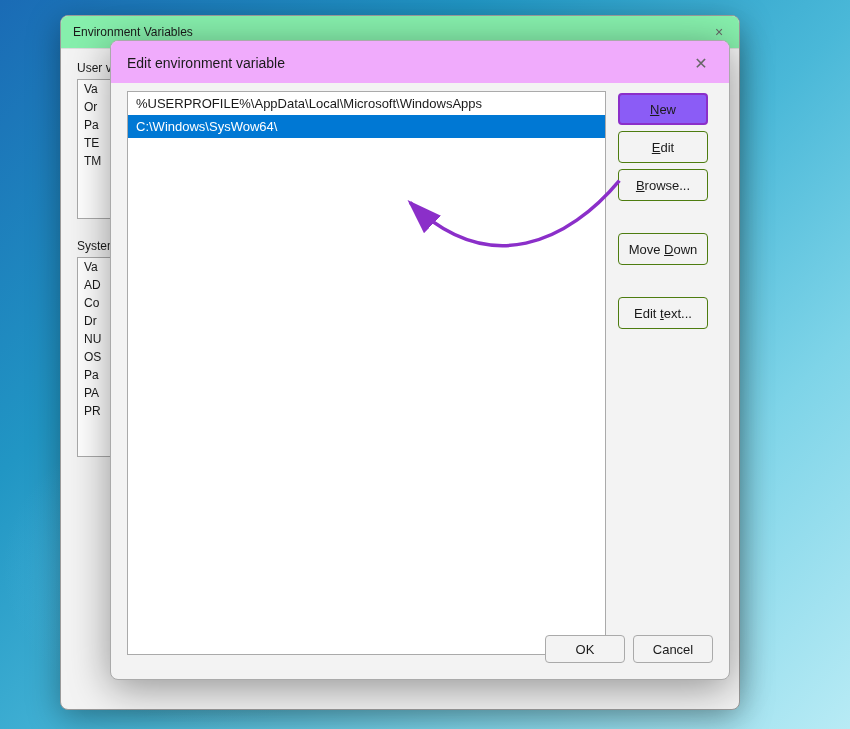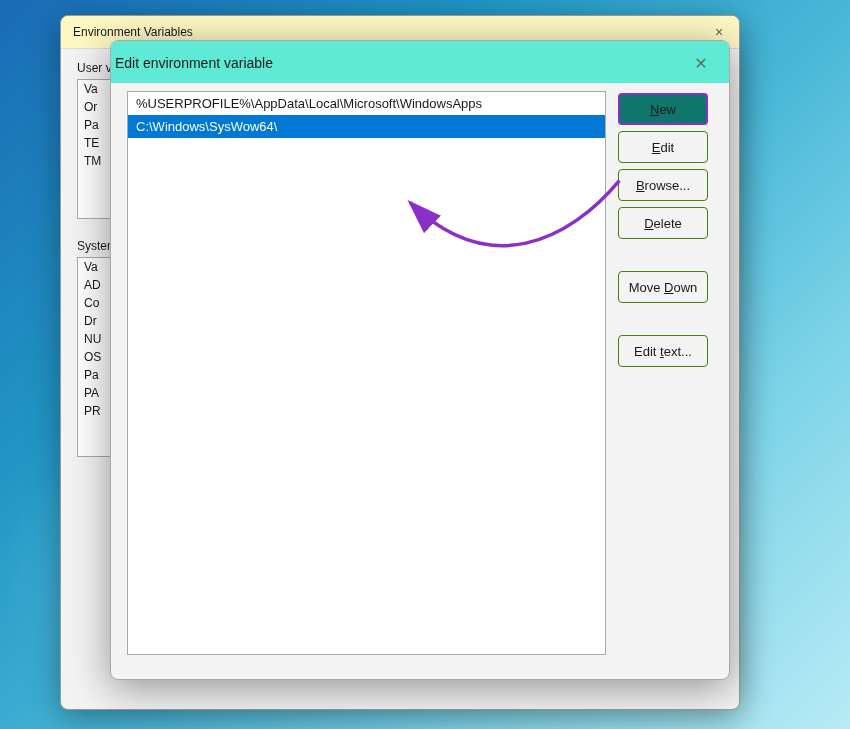--- a/index.html
+++ b/index.html
@@ -26,21 +26,21 @@
       border-radius: 8px;
       box-shadow: 0 8px 32px rgba(0,0,0,0.35);
       overflow: hidden;
     }
 
     .env-dialog-titlebar {
       display: flex;
       align-items: center;
       justify-content: space-between;
       padding: 8px 12px;
-      background: #fef9c3;
+      background: #86efac;
       border-bottom: 1px solid #ddd;
     }
 
     .env-dialog-title {
       font-size: 12px;
       color: #1a1a1a;
     }
 
     .env-dialog-close {
       width: 16px;
@@ -104,22 +104,22 @@
       border: 1px solid #aaa;
       border-radius: 8px;
       box-shadow: 0 8px 40px rgba(0,0,0,0.4);
       overflow: hidden;
     }
 
     .edit-dialog-titlebar {
       display: flex;
       align-items: center;
       justify-content: space-between;
-      padding: 10px 16px 8px 4px;
-      background: #5eead4;
+      padding: 10px 16px 8px 16px;
+      background: #f0abfc;
     }
 
     .edit-dialog-title {
       font-size: 14px;
       font-weight: 500;
       color: #1a1a1a;
     }
 
     .dialog-close-btn {
       width: 24px;
@@ -189,21 +189,21 @@
       color: #1a1a1a;
       text-align: center;
       display: flex;
       align-items: center;
       justify-content: center;
       position: relative;
     }
 
     .win-btn.highlighted {
       border: 2px solid #8b2fc9;
-      background: #0f766e;
+      background: #8b5cf6;
     }
 
     .win-btn-spacer {
       height: 20px;
     }
 
     
     .bottom-buttons {
       position: absolute;
       bottom: 16px;
@@ -337,39 +337,44 @@
       </div>
 
       <div class="win-btn">
         <span><span class="underline">E</span>dit</span>
       </div>
 
       <div class="win-btn">
         <span><span class="underline">B</span>rowse...</span>
       </div>
 
-      <div class="win-btn">
-        <span><span class="underline">D</span>elete</span>
-      </div>
 
       <div class="win-btn-spacer"></div>
 
 
       <div class="win-btn">
         <span>Move <span class="underline">D</span>own</span>
       </div>
 
       <div class="win-btn-spacer"></div>
 
       <div class="win-btn">
         <span>Edit <span class="underline">t</span>ext...</span>
       </div>
     </div>
   </div>
 
+  <div class="bottom-buttons">
+    <div class="bottom-btn">
+      <span>OK</span>
+    </div>
+    <div class="bottom-btn">
+      <span>Cancel</span>
+    </div>
+  </div>
 
   <svg class="arrow-container" viewBox="0 0 620 640" xmlns="http://www.w3.org/2000/svg" style="position:absolute;top:0;left:0;width:100%;height:100%;pointer-events:none;">
 
     <defs>
       <marker id="arrowhead" markerWidth="10" markerHeight="7" refX="9" refY="3.5" orient="auto">
         <polygon points="0 0, 10 3.5, 0 7" fill="#8b2fc9"></polygon>
       </marker>
     </defs>
 
     <path d="M 510 140 C 460 200, 380 240, 300 162" stroke="#8b2fc9" stroke-width="3.5" fill="none" marker-end="url(#arrowhead)"></path>

